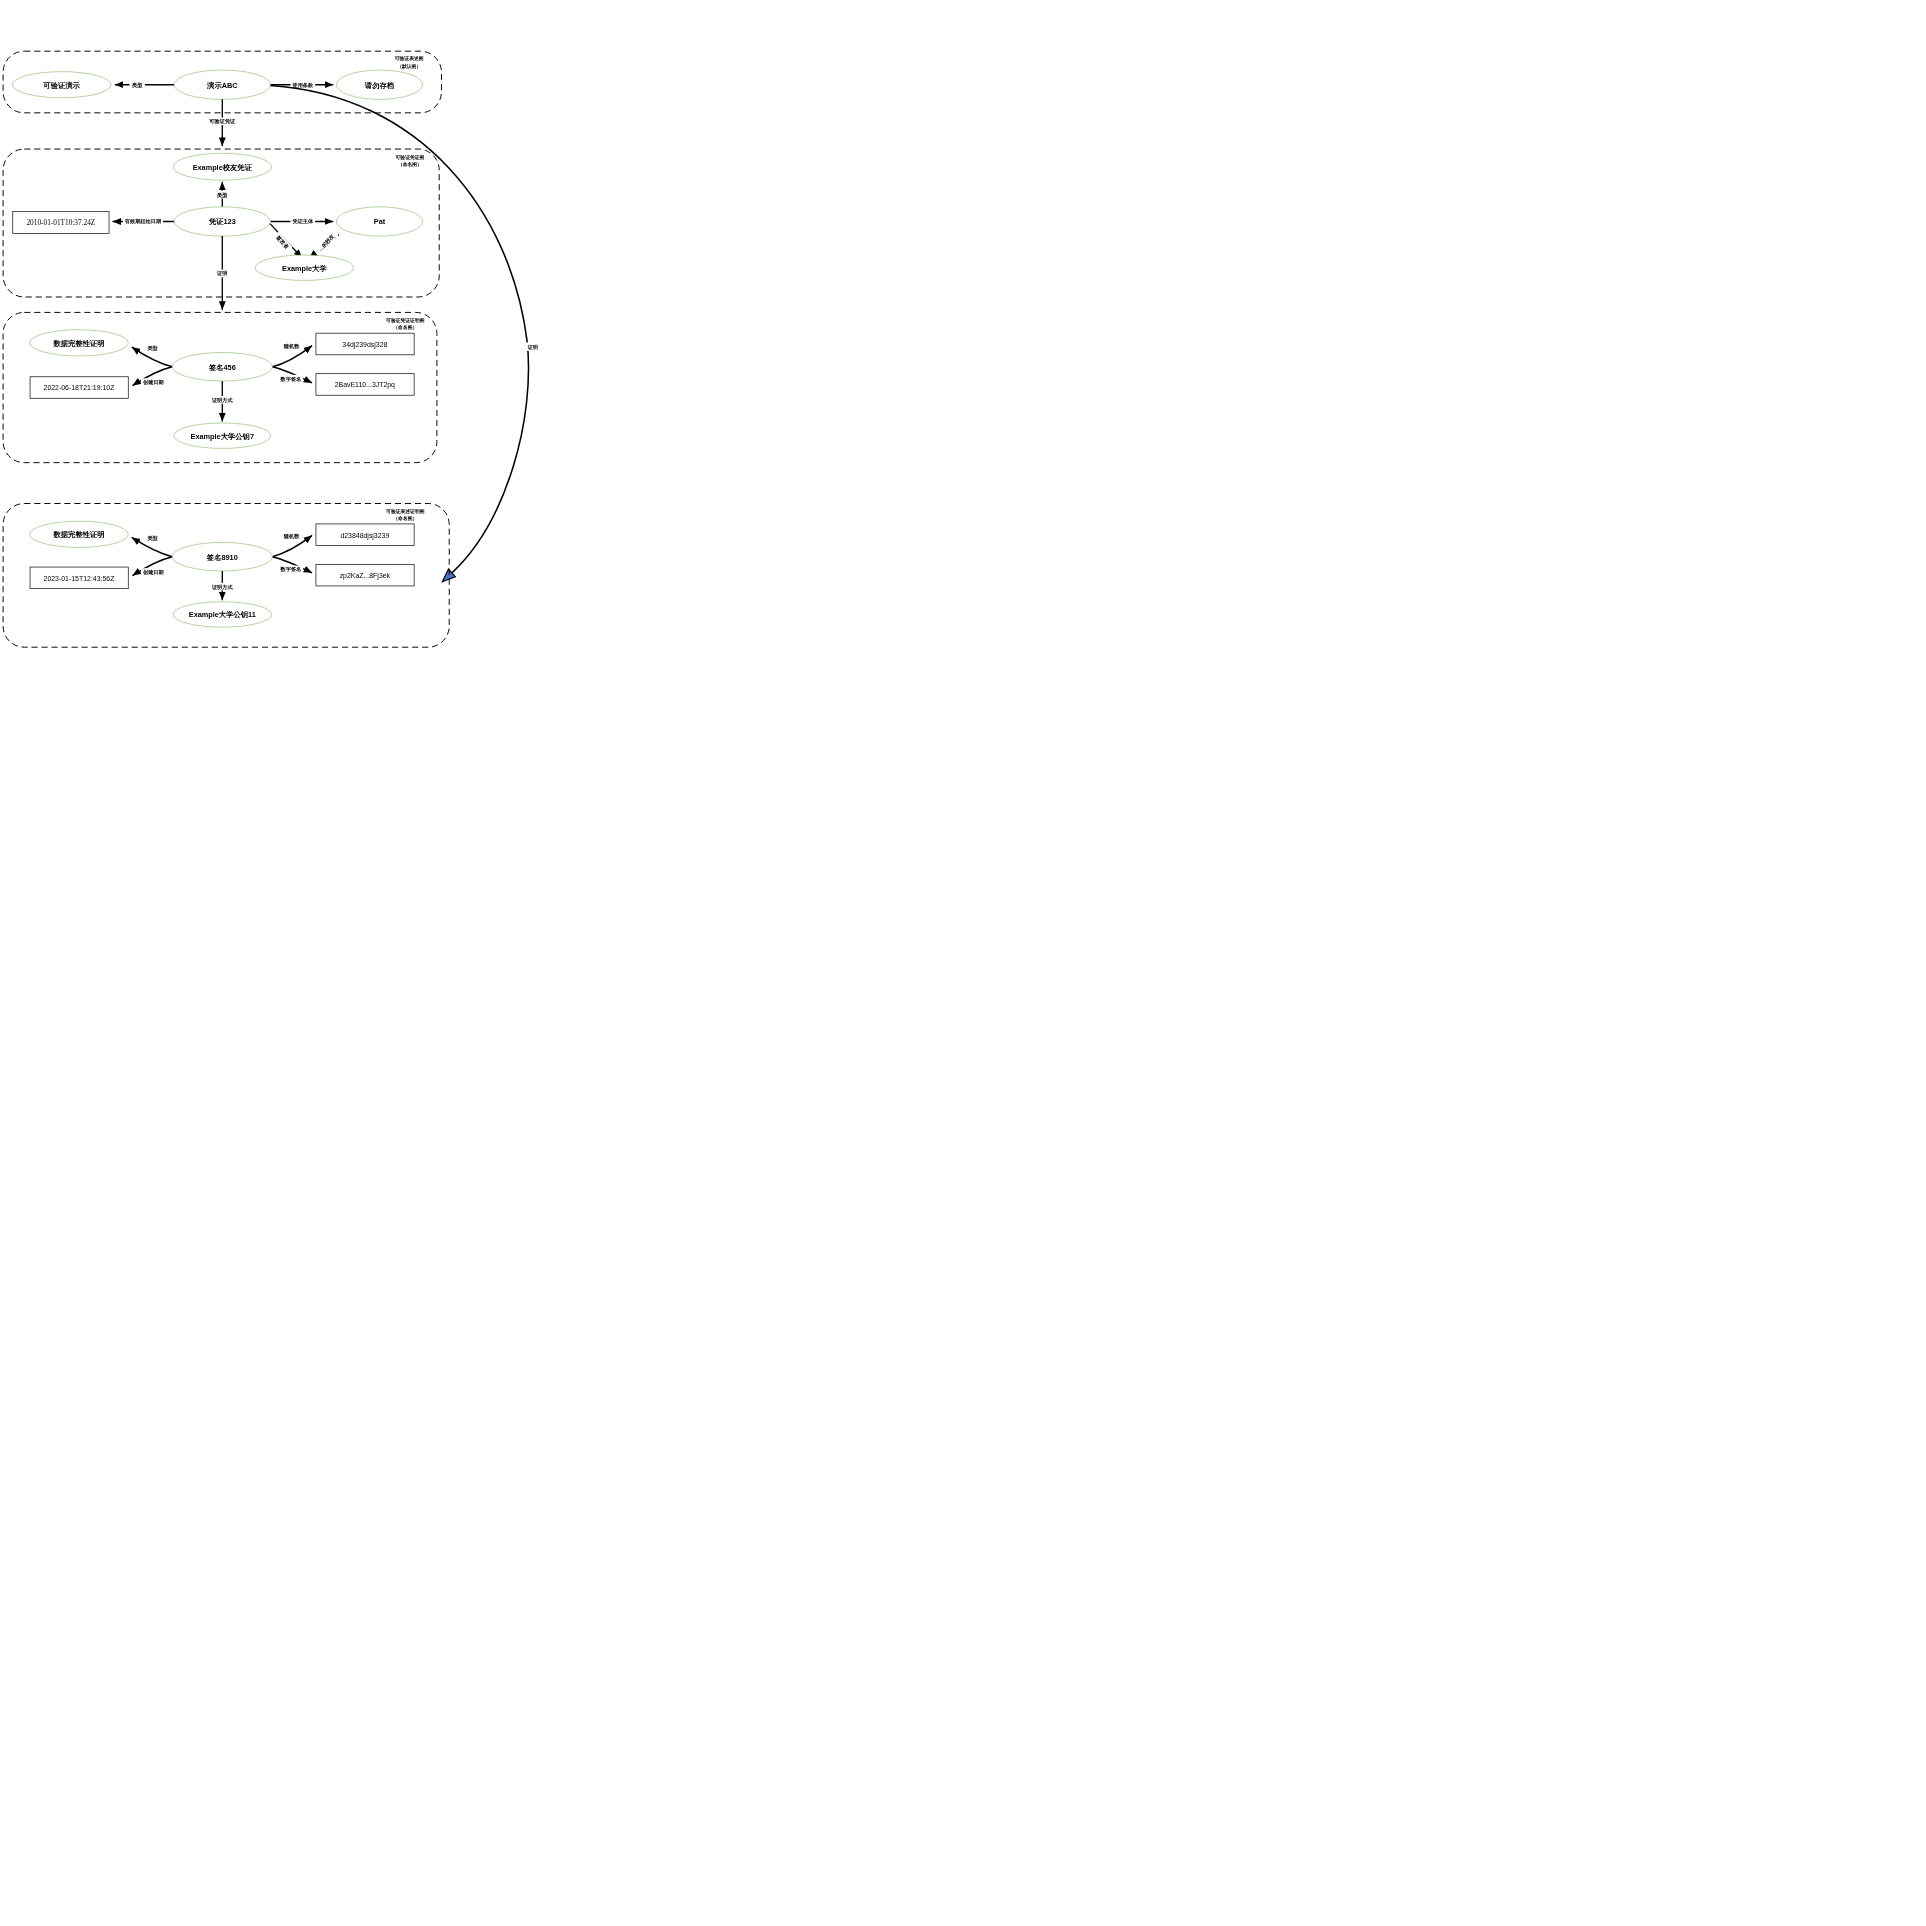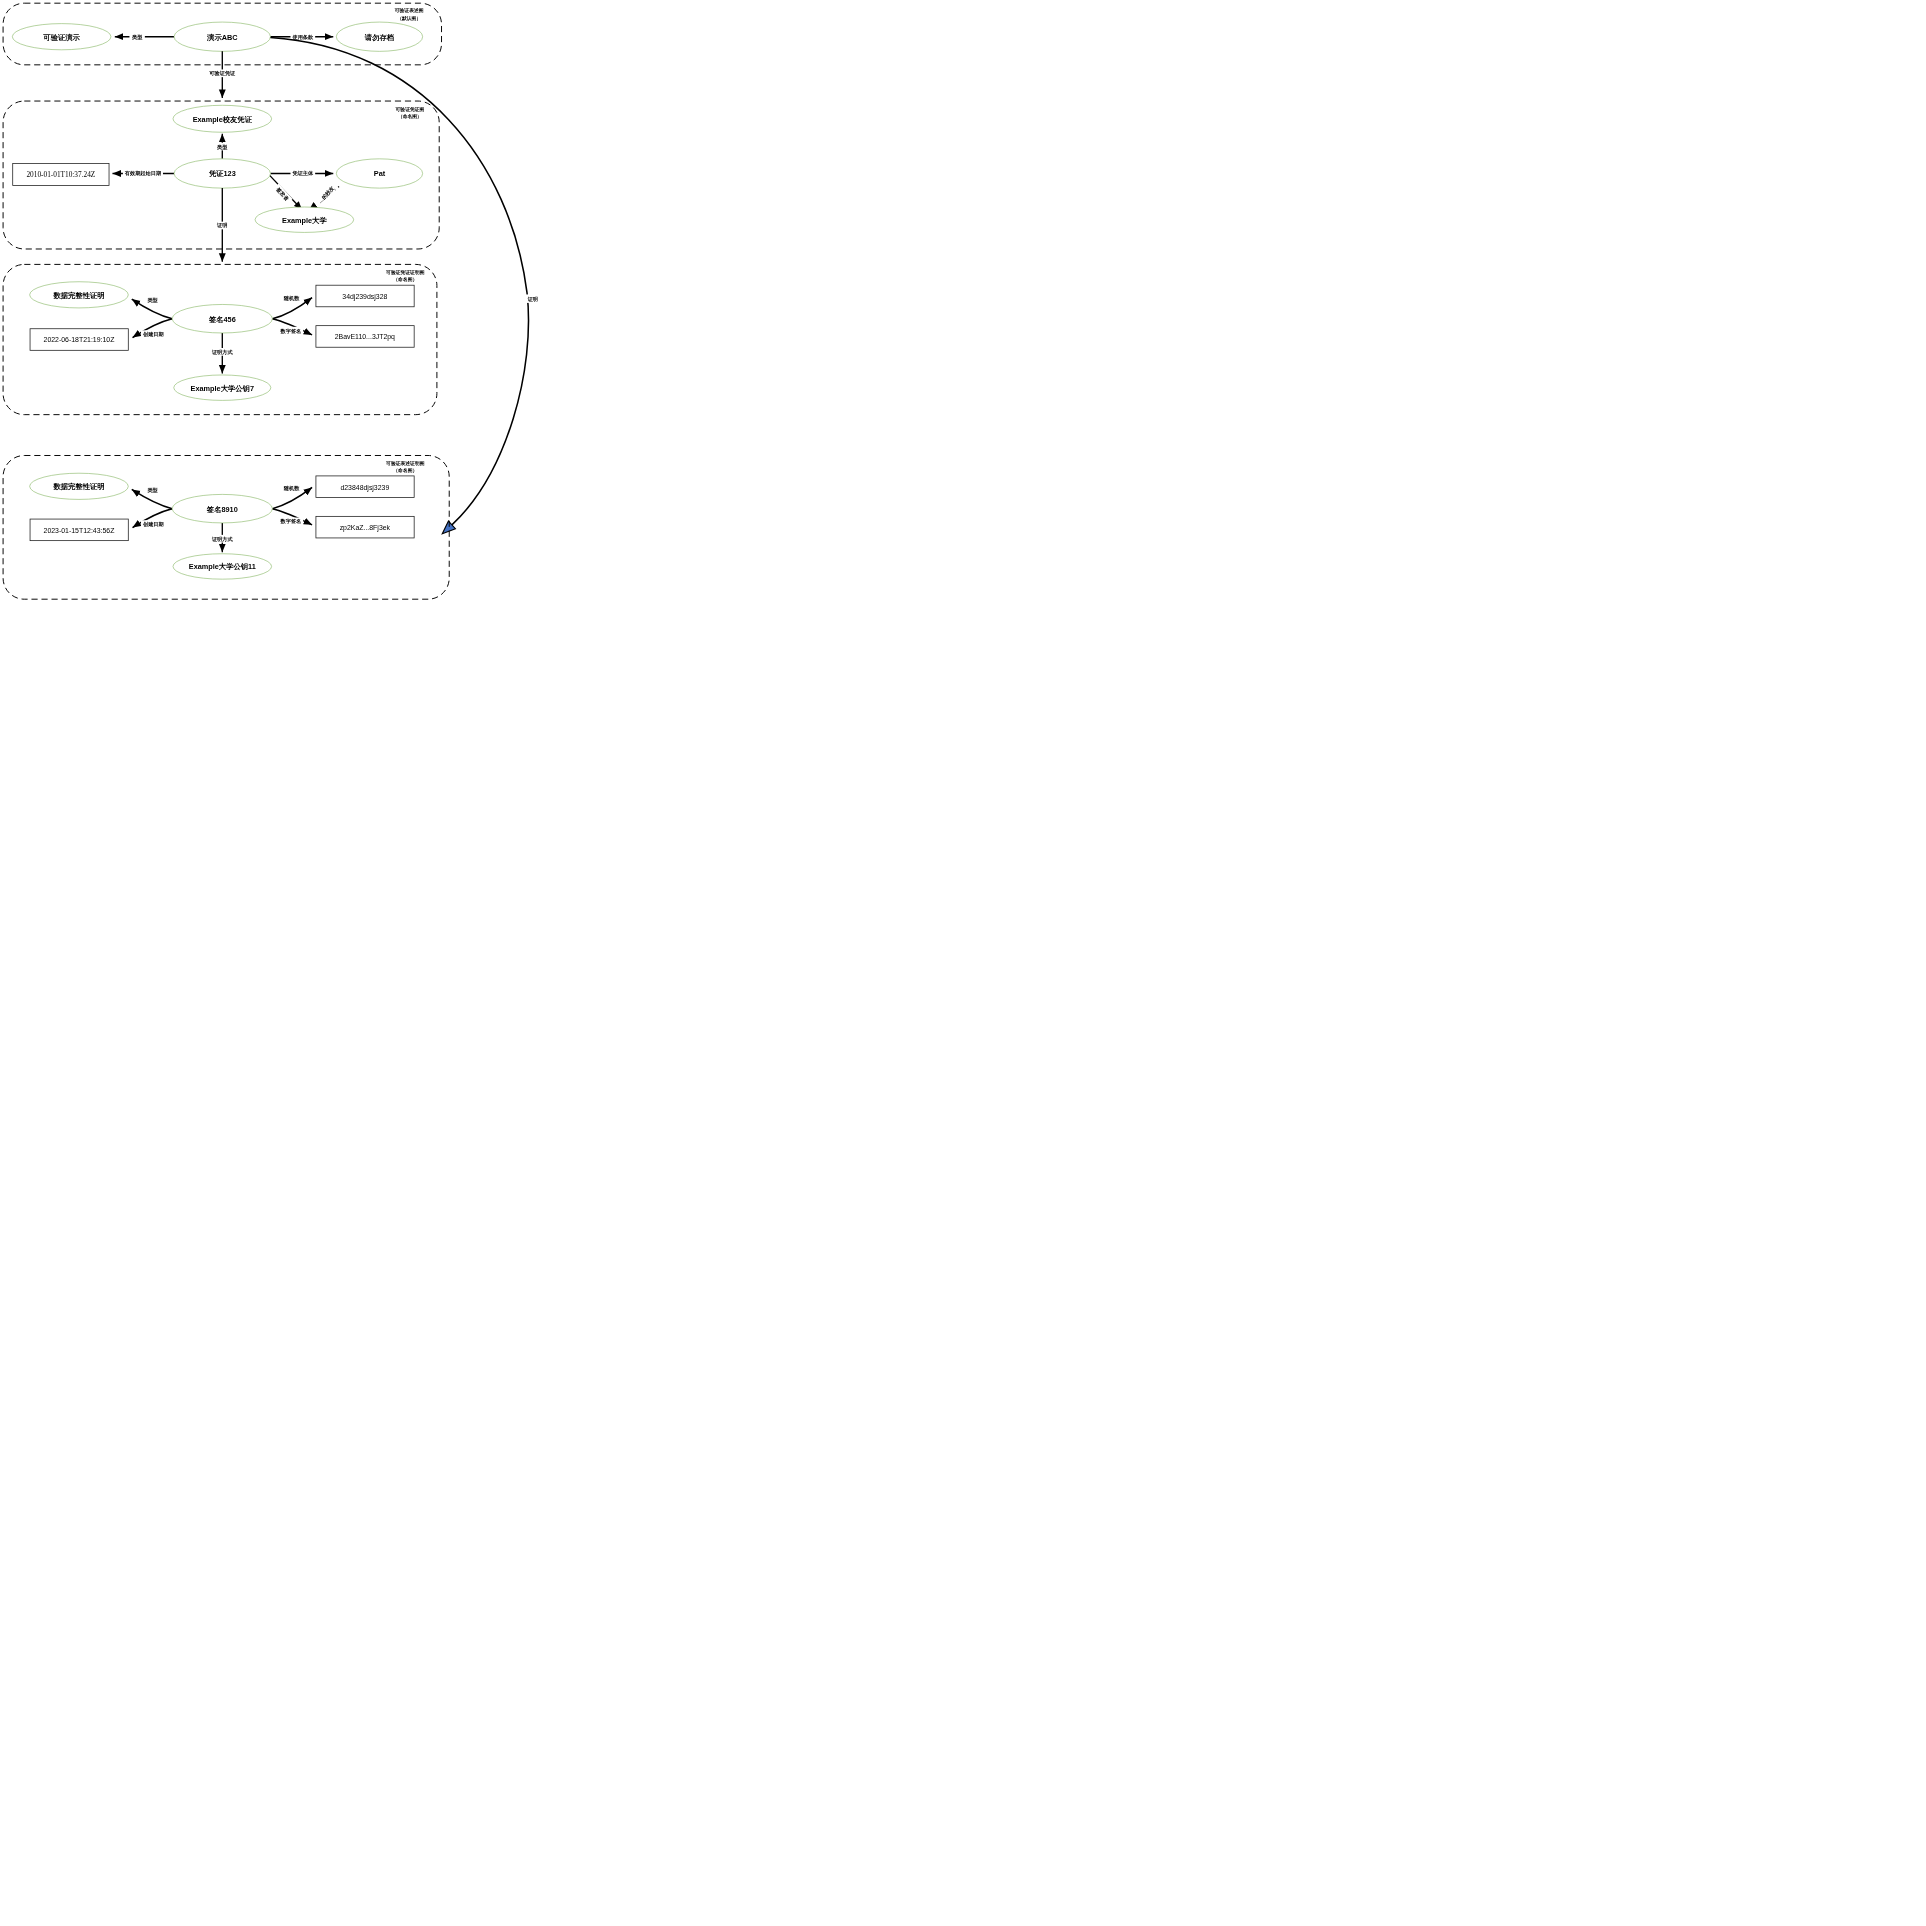--- a/index.html
+++ b/index.html
@@ -1,17 +1,17 @@
 <!DOCTYPE html>
 <html style="font-size:6.2px"><head>
 <meta charset="utf-8">
 <style>
   html,body { margin:0; padding:0; background:#ffffff; }
   .page { width:544px; height:602px; position:relative; background:#ffffff;
-          font-family:"Liberation Sans", sans-serif; }
+          font-family:"Liberation Sans", sans-serif;margin-top:48px; }
   svg text { dominant-baseline:central; fill:#000; }
   .container-box { fill:none; stroke:#000; stroke-width:2.5; stroke-dasharray:16 10; }
   .node-ellipse  { fill:#fff; stroke:#7FB35A; stroke-width:1.5; }
   .value-rect    { fill:#fff; stroke:#1f1f1f; stroke-width:2; }
   .node-label    { font:600 19px "Liberation Sans", sans-serif; text-anchor:middle; }
   .value-label   { font:400 18px "Liberation Sans", sans-serif; text-anchor:middle; }
   .value-serif   { font:400 19px "Liberation Serif", serif; text-anchor:middle; }
   .edge          { stroke:#000; stroke-width:3.5; fill:none; }
   .edge-thick    { stroke-width:4; }
   .edge-dotted   { stroke-dasharray:3 8; }

